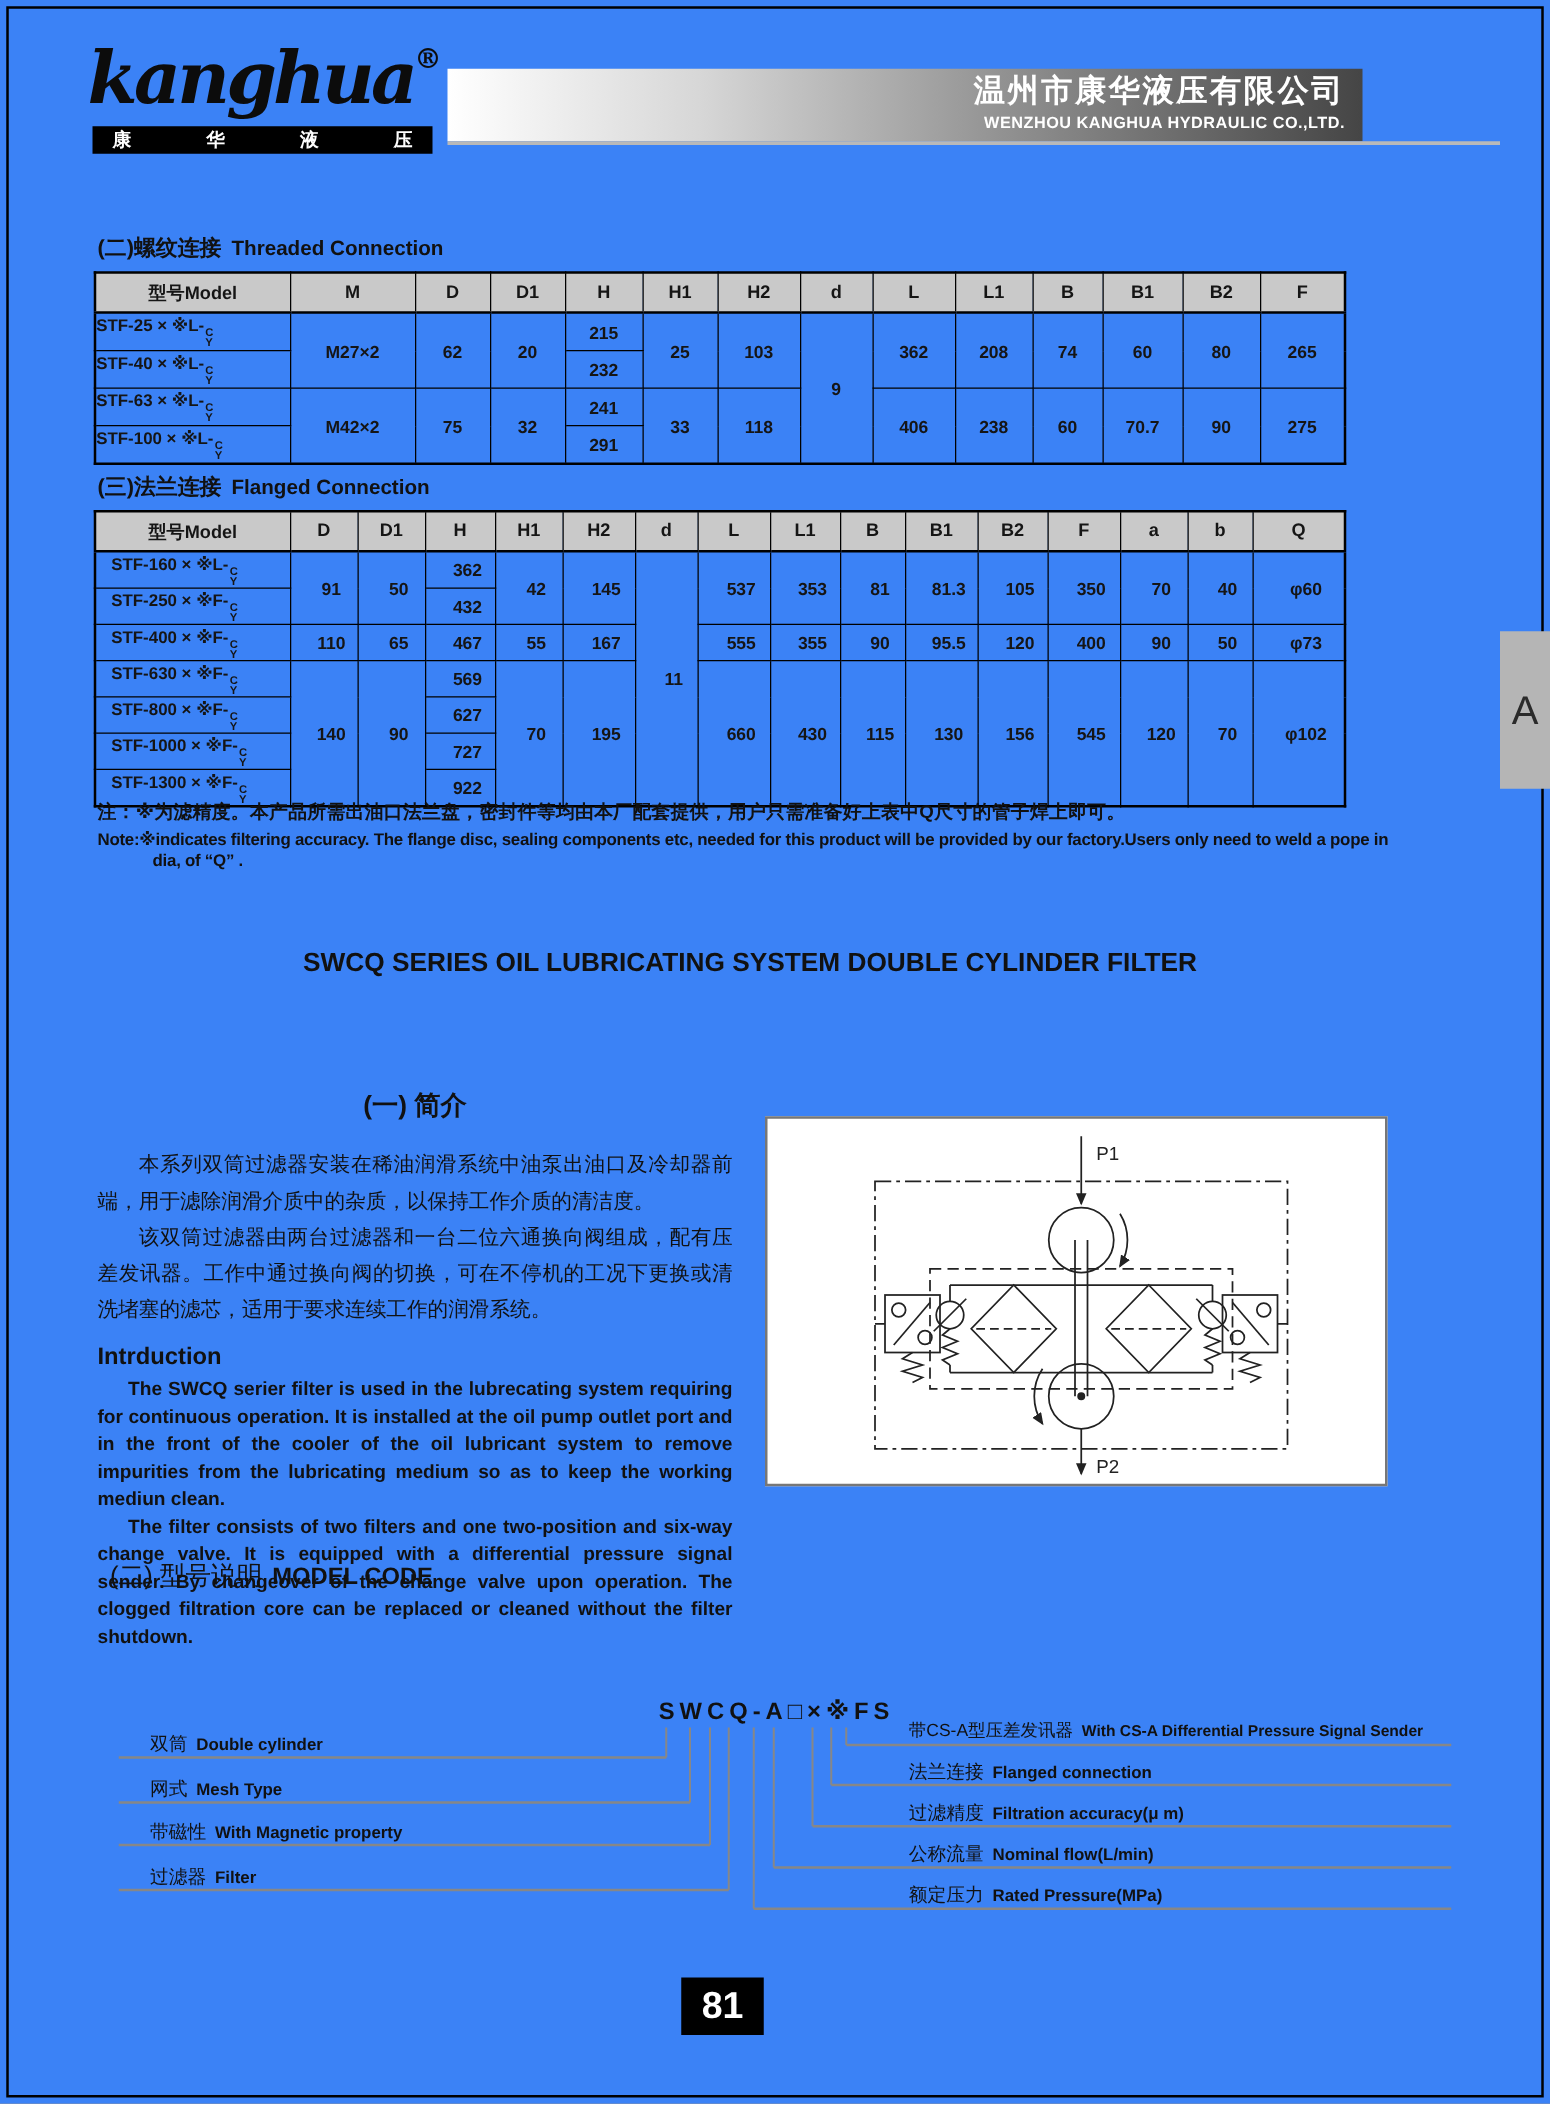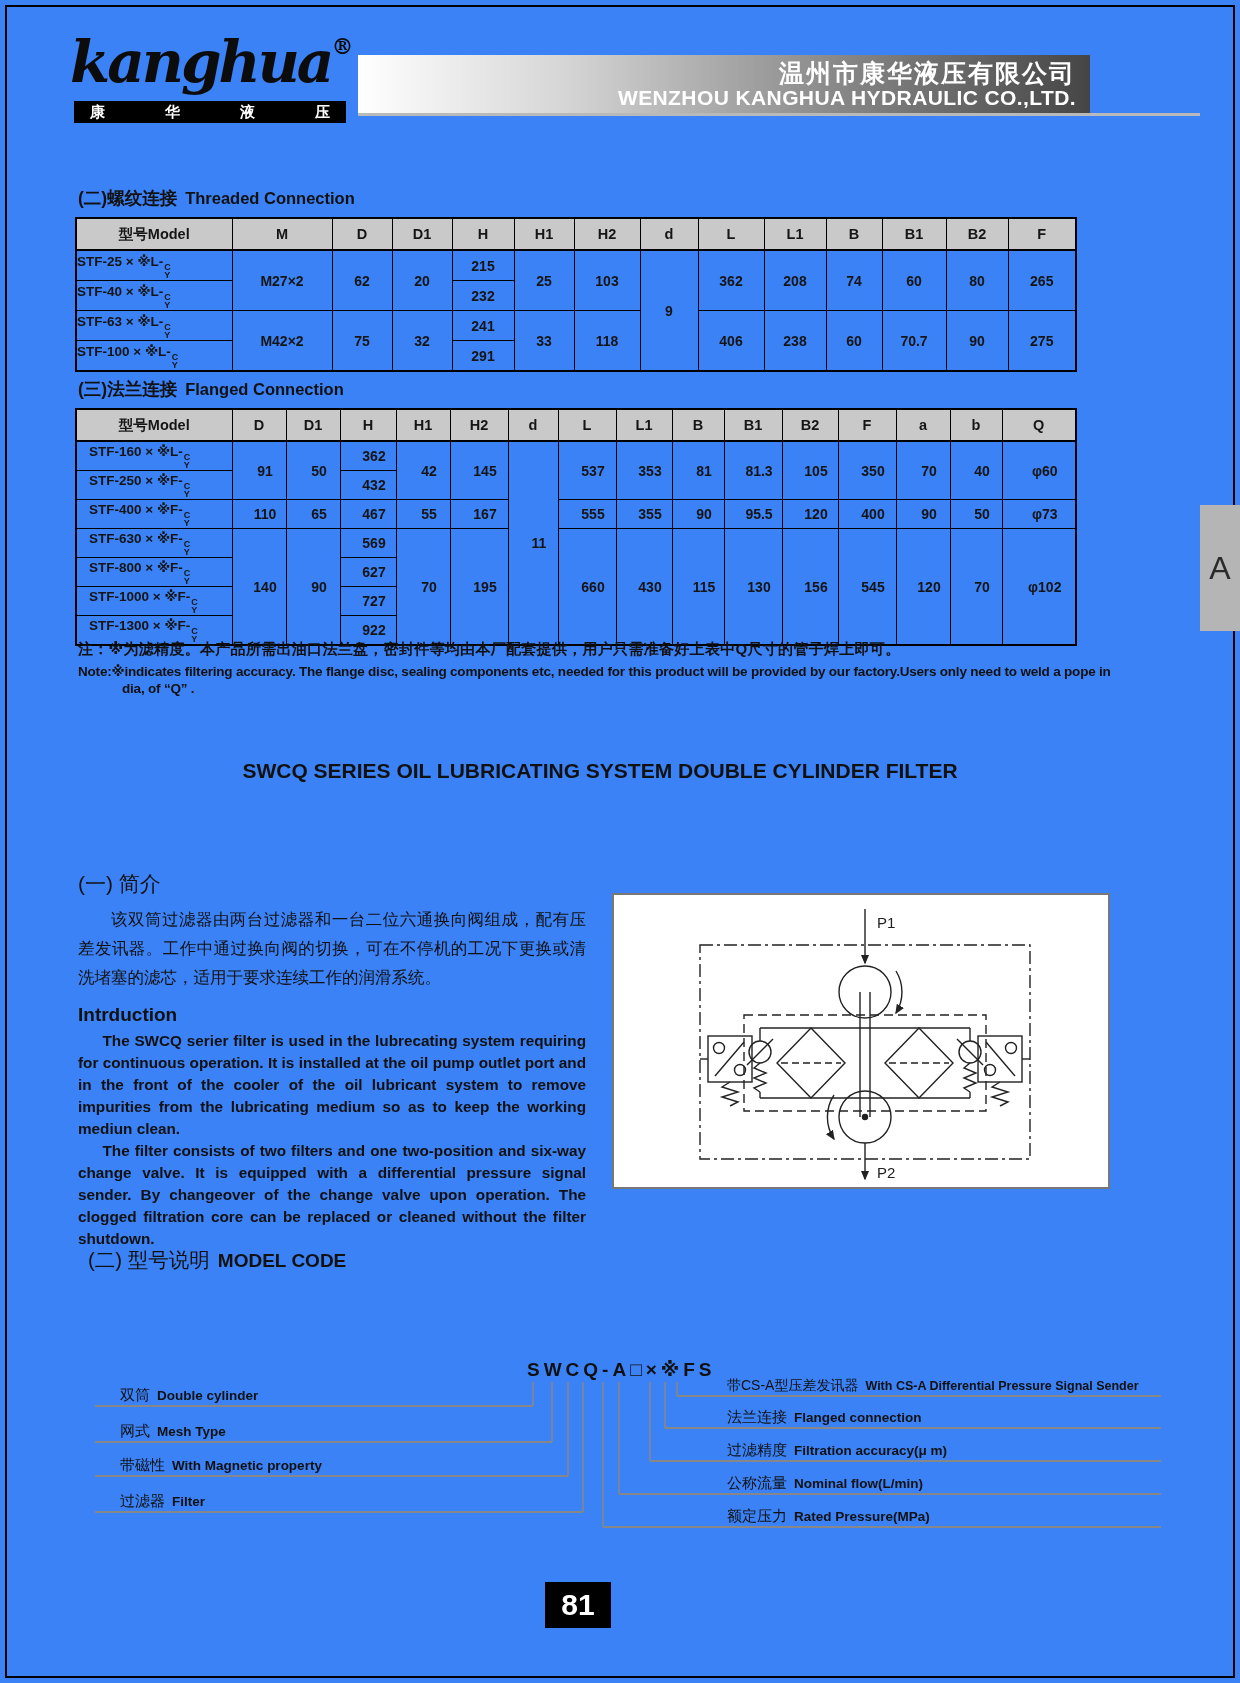--- a/index.html
+++ b/index.html
@@ -11,21 +11,21 @@
   .logo-script{position:absolute;left:70px;top:28px;font-family:"DejaVu Serif",serif;
         font-style:italic;font-weight:700;font-size:58px;letter-spacing:-3px;color:#0c0c0c;}
   .logo-reg{font-size:22px;vertical-align:28px;letter-spacing:0;font-style:normal;}
   .logo-bar{position:absolute;left:74px;top:101px;width:272px;height:22px;background:#000;color:#fff;
         font-size:15px;font-weight:700;display:flex;align-items:center;justify-content:space-between;
         padding:0 16px;box-sizing:border-box;}
   .band{position:absolute;left:358px;top:55px;width:732px;height:58px;box-sizing:border-box;
         background:linear-gradient(90deg,#ffffff 0%,#d6d6d6 28%,#8f8f8f 62%,#454545 100%);
         color:#fff;text-align:right;padding:3px 14px 0 0;}
   .band-cn{font-size:25px;font-weight:700;letter-spacing:2px;line-height:30px;}
-  .band-en{font-size:21px;font-weight:700;letter-spacing:.4px;line-height:20px;}
+  .band-en{font-size:13px;font-weight:700;letter-spacing:.4px;line-height:20px;}
   .band-rule{position:absolute;left:358px;top:113px;width:842px;height:3px;background:#b9b9b9;}
 
   
   .sec-h{position:absolute;white-space:nowrap;}
   .sec-h .cn{font-size:17.5px;font-weight:600;}
   .sec-h .en{font-size:16.5px;font-weight:700;margin-left:8px;}
 
   
   table.spec{position:absolute;border-collapse:collapse;table-layout:fixed;width:1000px;left:75px;
         text-align:center;font-size:14px;font-weight:600;color:#151515;}
@@ -45,21 +45,21 @@
   .note-en{font-size:13.5px;font-weight:700;line-height:17px;margin-top:4px;
         padding-left:44px;text-indent:-44px;letter-spacing:-.2px;}
 
   
   .title{position:absolute;left:60px;top:750px;width:1080px;text-align:center;}
   .title-cn{font-size:29px;font-weight:400;letter-spacing:1px;}
   .title-en{font-size:21px;font-weight:700;margin-top:9px;}
 
   
   .intro{position:absolute;left:78px;top:870px;width:508px;}
-  .intro-h{font-size:21px;font-weight:400;margin:0 0 7px 0;}
+  .intro-h{font-size:21px;font-weight:700;margin:0 0 20px 0;text-align:center;}
   .intro p.cn{font-size:16.5px;line-height:29px;font-weight:400;text-indent:2em;margin:0;text-align:justify;}
   .intro-h-en{font-size:19px;font-weight:700;margin:12px 0 4px 0;}
   .intro p.en{font-size:15.3px;line-height:22px;font-weight:700;text-indent:1.6em;margin:0;text-align:justify;}
 
   
   .fig{position:absolute;left:612px;top:893px;width:498px;height:296px;border:2px solid #777;
         box-sizing:border-box;background:#fff;}
 
   
   .tab-a{position:absolute;right:0;top:505px;width:40px;height:126px;background:#b5b5b5;
@@ -337,20 +337,21 @@
     <div class="note-cn">注：※为滤精度。本产品所需出油口法兰盘，密封件等均由本厂配套提供，用户只需准备好上表中Q尺寸的管子焊上即可。</div>
     <div class="note-en">Note:※indicates filtering accuracy. The flange disc, sealing components etc, needed for this product will be provided by our factory.Users only need to weld a pope in dia, of “Q” .</div>
   </div>
 
   <div class="title">
     <div class="title-en">SWCQ SERIES OIL LUBRICATING SYSTEM DOUBLE CYLINDER FILTER</div>
   </div>
 
   <div class="intro">
     <div class="intro-h">(一) 简介</div>
+    <p class="cn">本系列双筒过滤器安装在稀油润滑系统中油泵出油口及冷却器前端，用于滤除润滑介质中的杂质，以保持工作介质的清洁度。</p>
     <p class="cn">该双筒过滤器由两台过滤器和一台二位六通换向阀组成，配有压差发讯器。工作中通过换向阀的切换，可在不停机的工况下更换或清洗堵塞的滤芯，适用于要求连续工作的润滑系统。</p>
     <div class="intro-h-en">Intrduction</div>
     <p class="en">The SWCQ serier filter is used in the lubrecating system requiring for continuous operation. It is installed at the oil pump outlet port and in the front of the cooler of the oil lubricant system to remove impurities from the lubricating medium so as to keep the working mediun clean.</p>
     <p class="en">The filter consists of two filters and one two-position and six-way change valve. It is equipped with a differential pressure signal sender. By changeover of the change valve upon operation. The clogged filtration core can be replaced or cleaned without the filter shutdown.</p>
   </div>
 
   <div class="fig">
     <svg viewBox="0 0 494 292" width="494" height="292">
       <defs>
         <marker id="ah" markerWidth="9" markerHeight="8" refX="6" refY="3" orient="auto">

